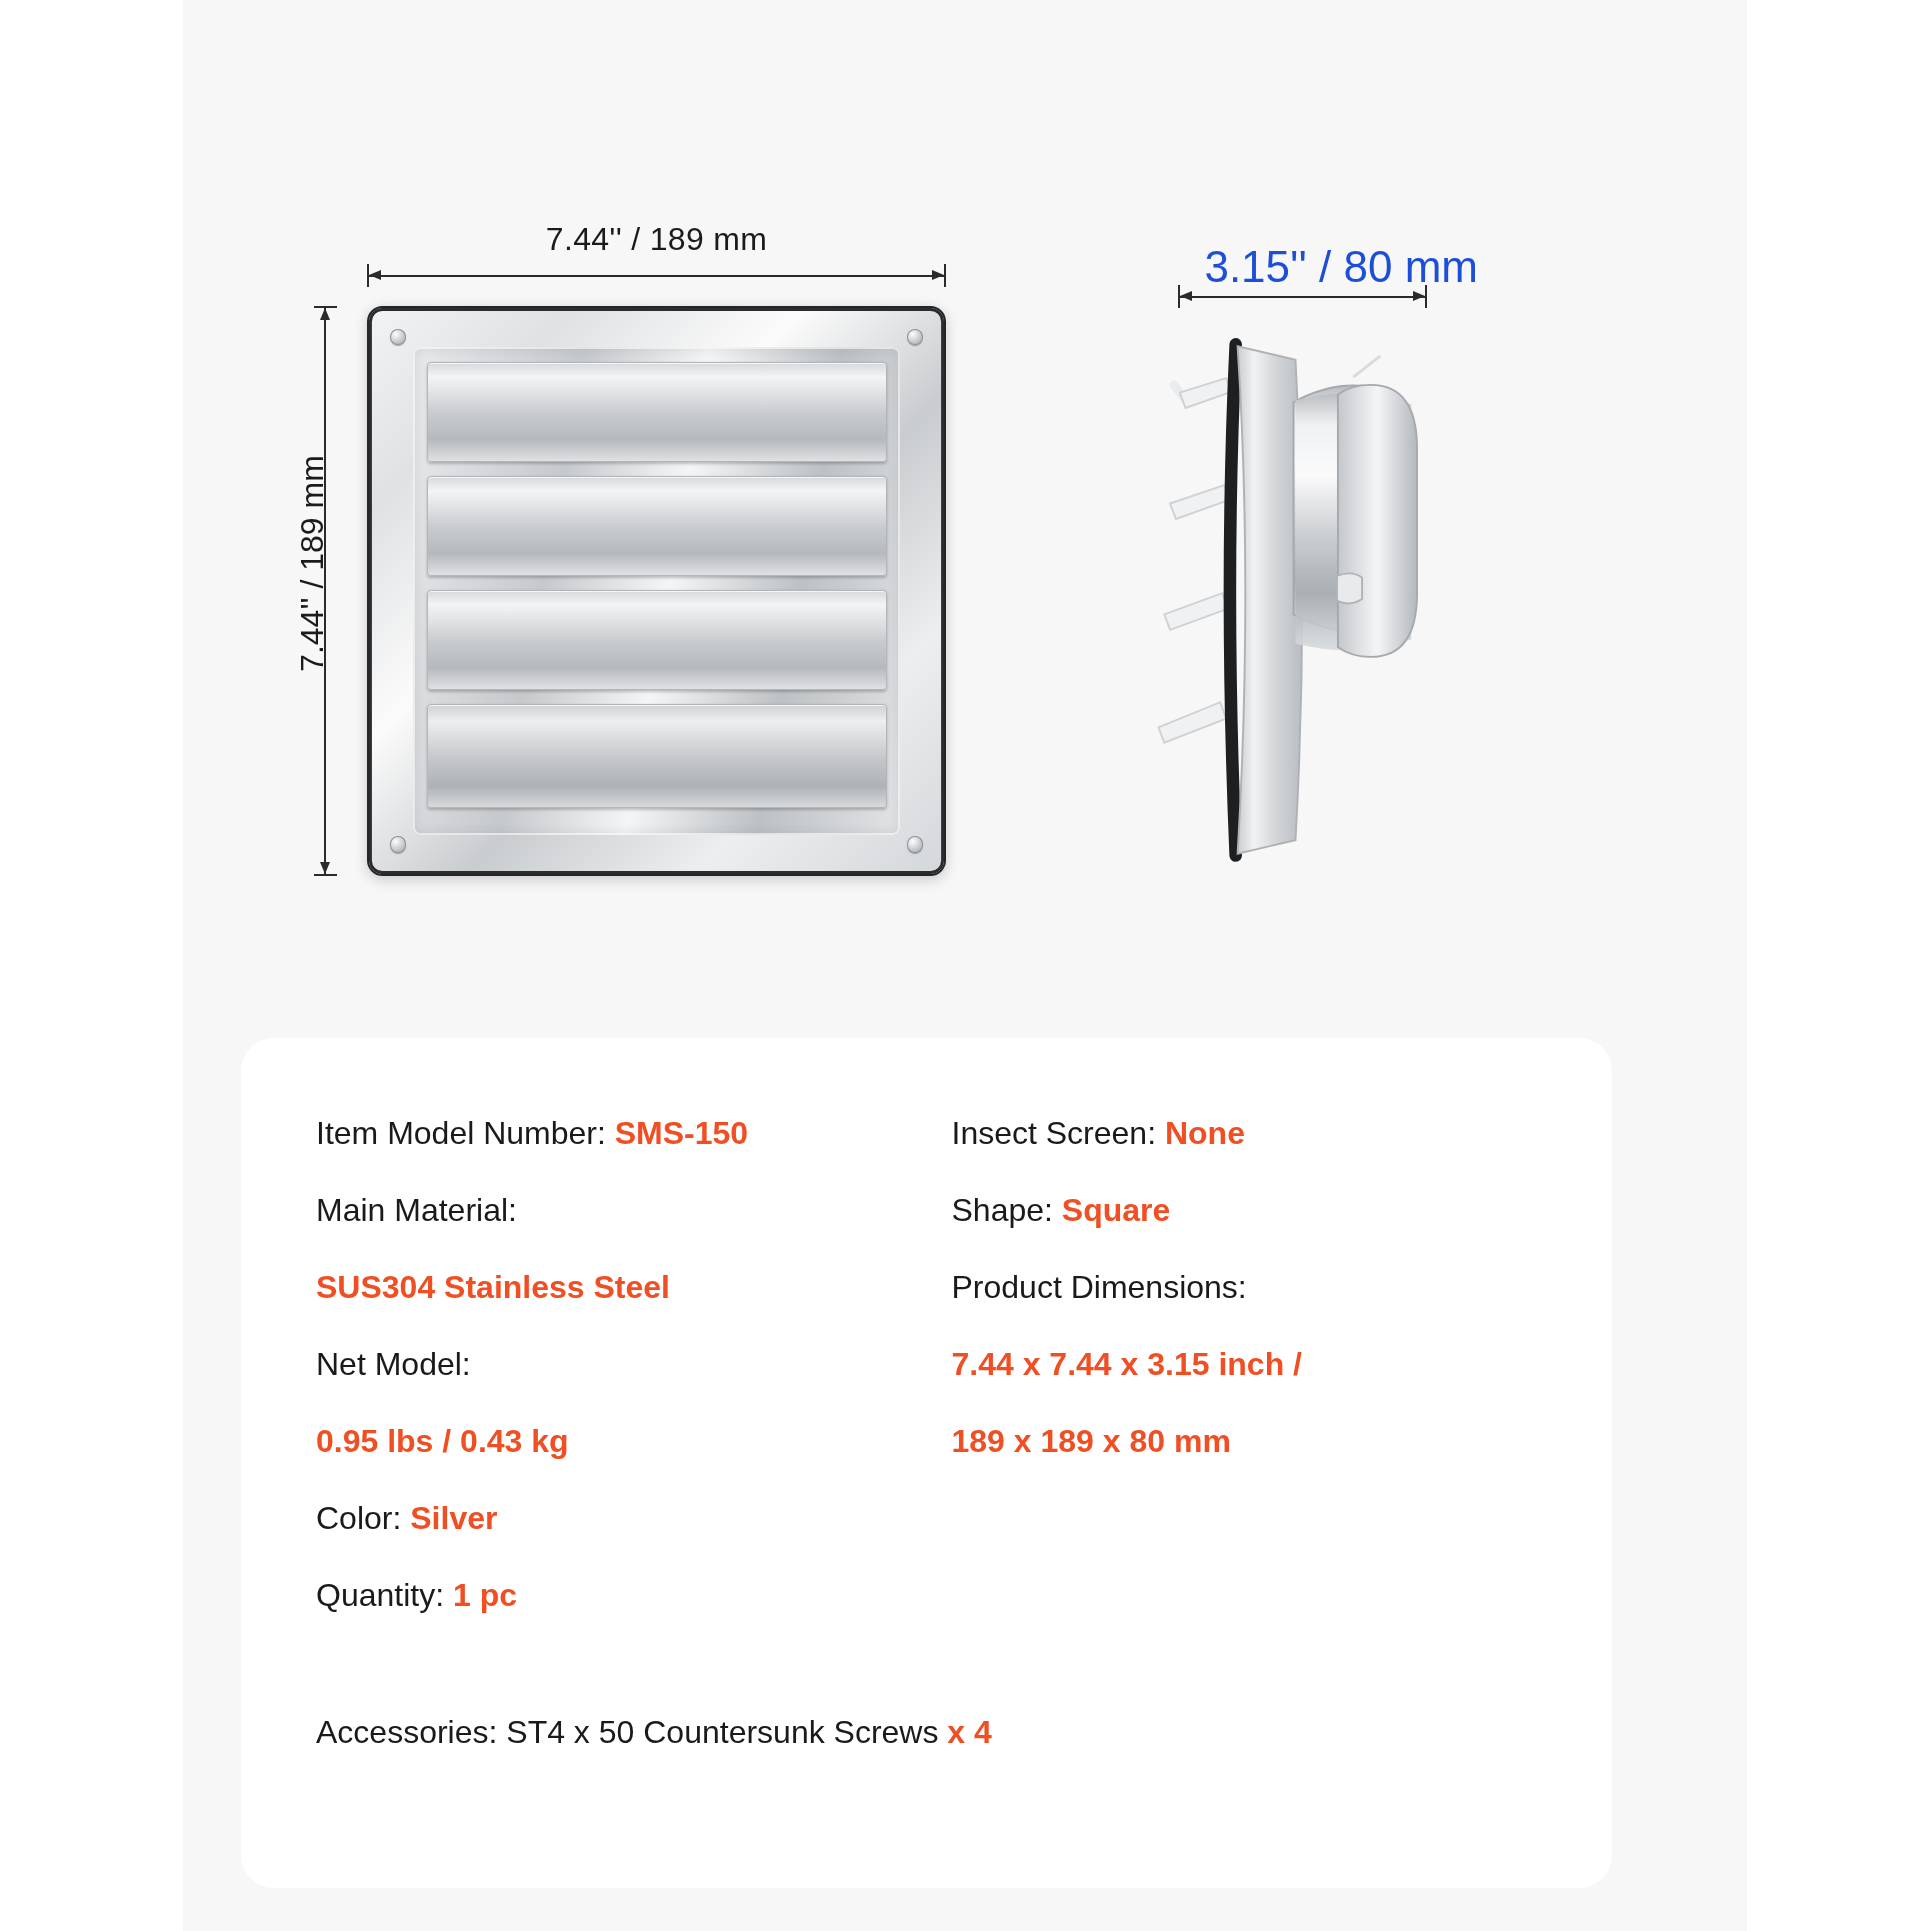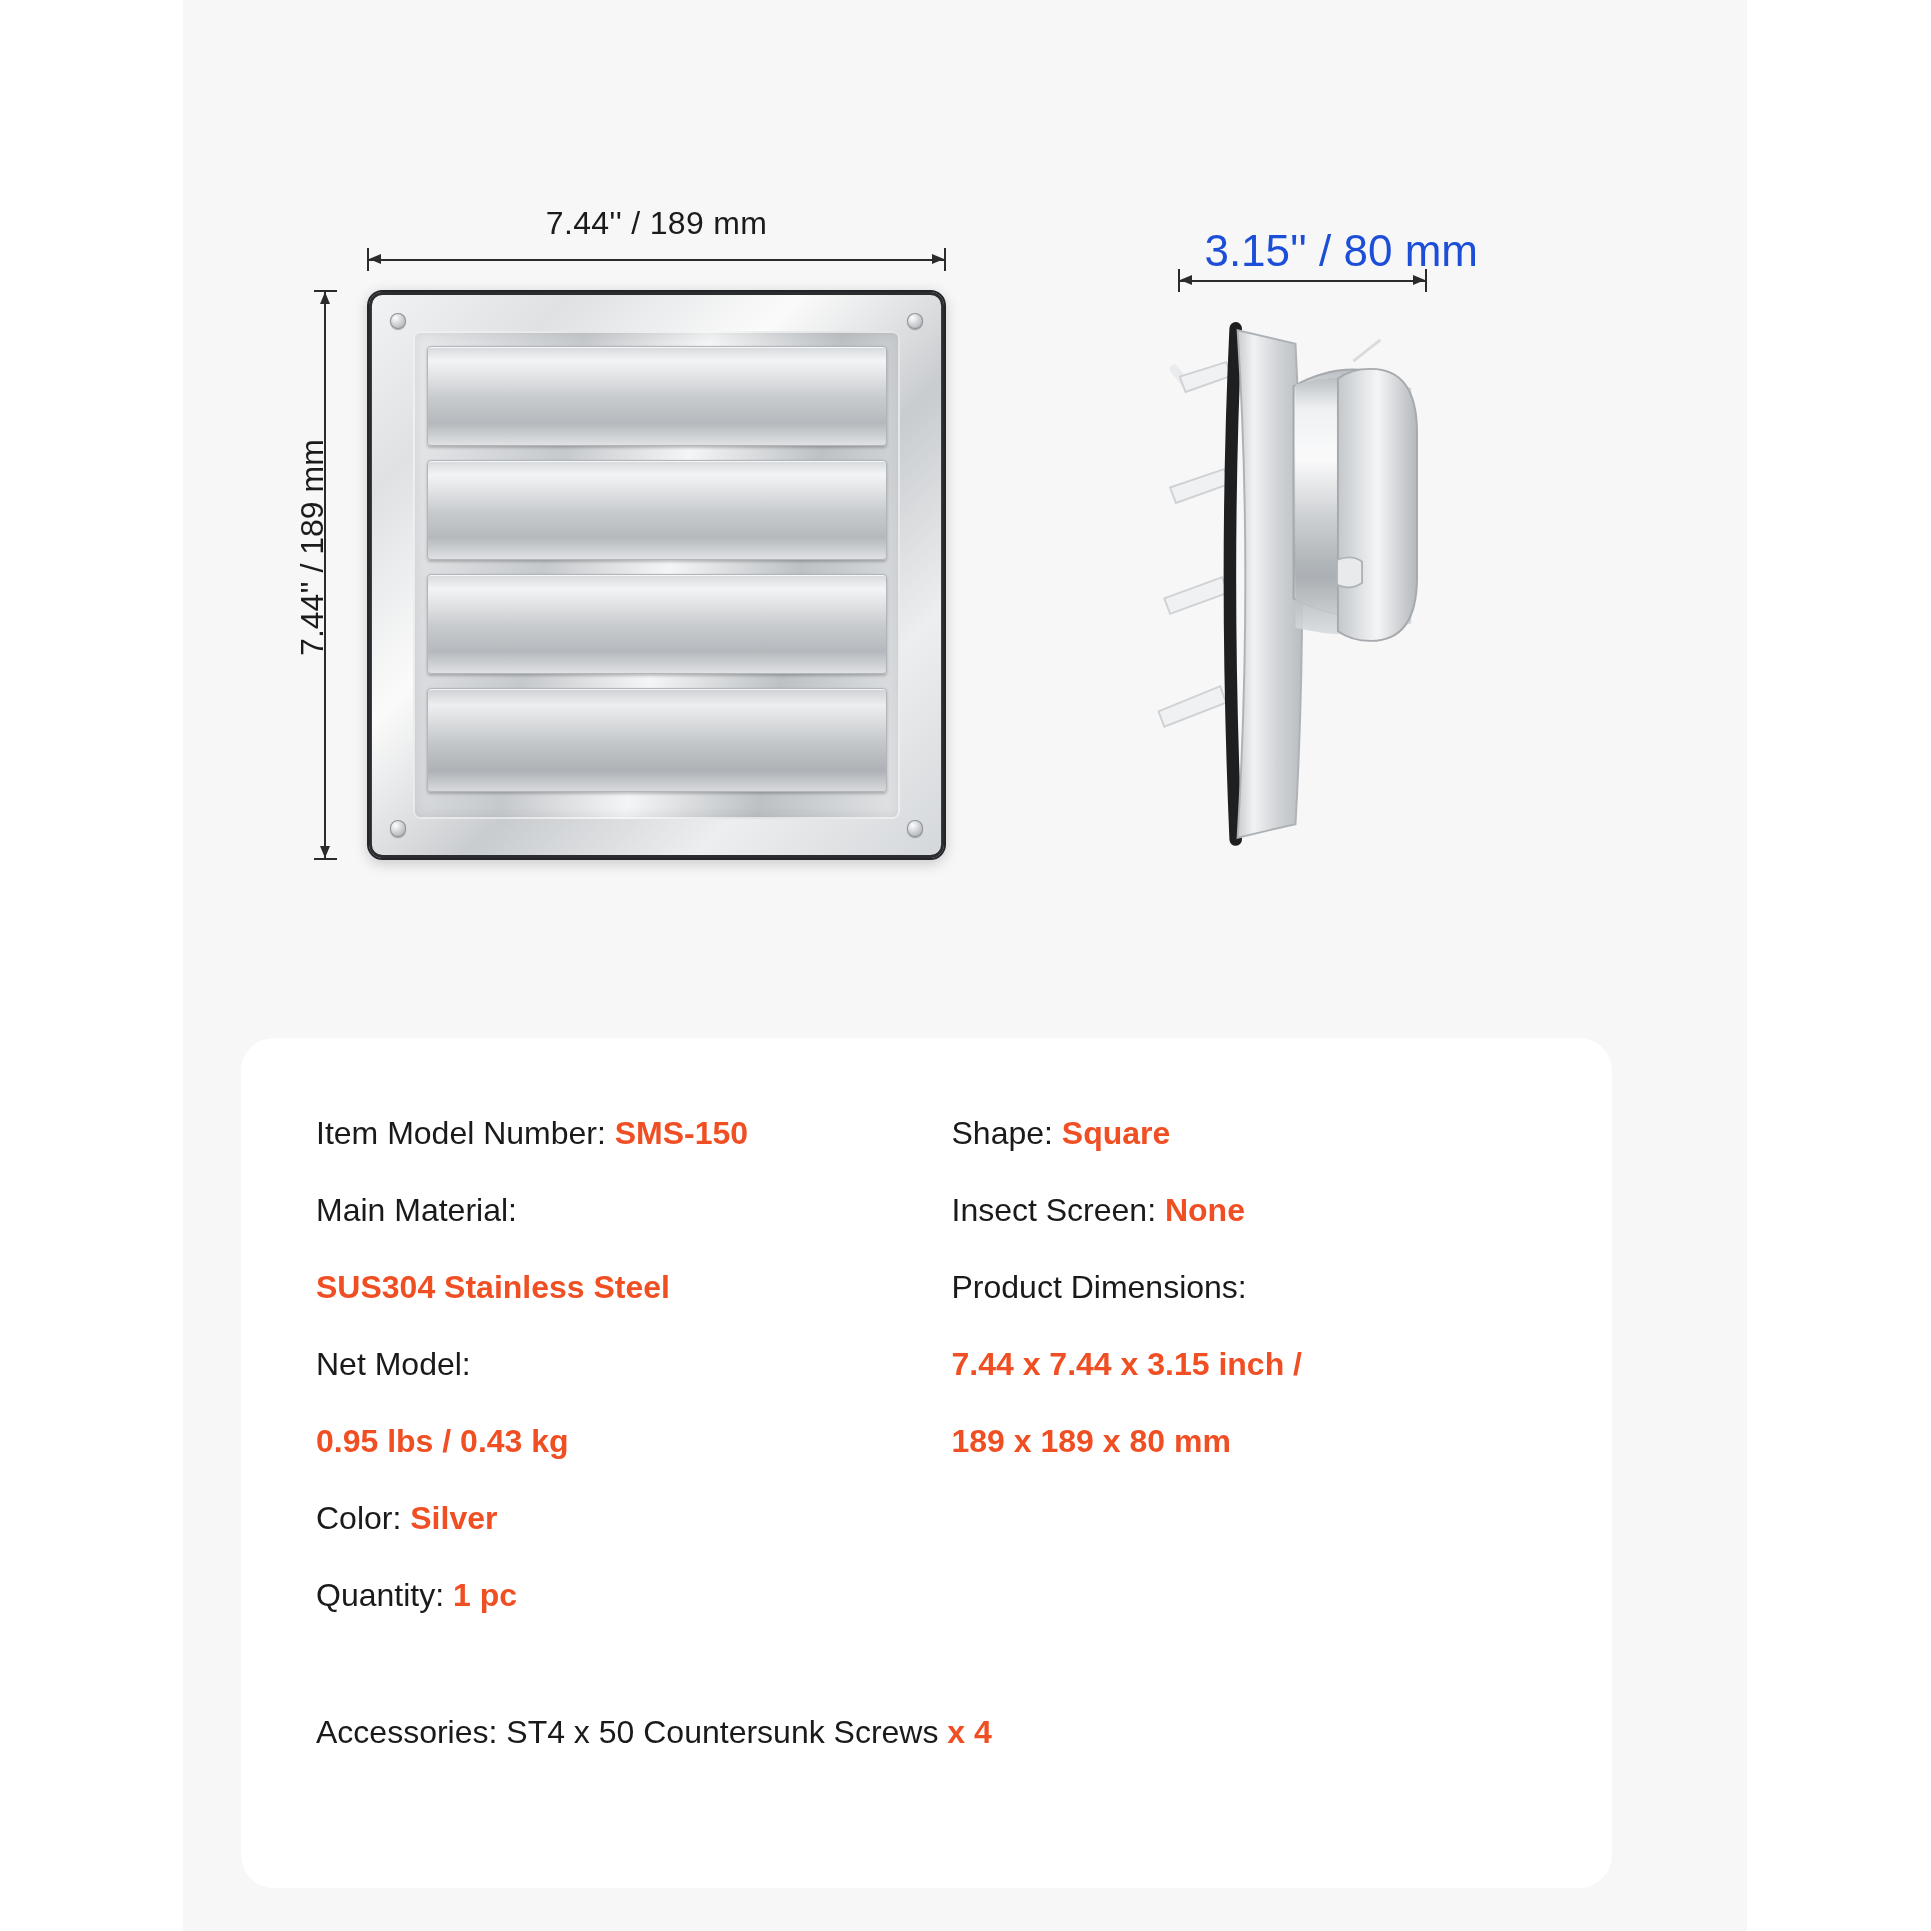--- a/index.html
+++ b/index.html
@@ -21,21 +21,21 @@
     top: 0;
     width: 1564px;
     height: 1931px;
     background: #f7f7f7;
   }
 
   
   .diagram-area {
     position: absolute;
     left: 0;
-    top: 0;
+    top: 16px;
     width: 1564px;
     height: 1023px;
   }
 
   
   .front-view-wrap {
     position: absolute;
     left: 126px;
     top: 280px;
     width: 599px;
@@ -369,24 +369,24 @@
         <div class="spec-line">
           <span>Color: </span><span class="val">Silver</span>
         </div>
         <div class="spec-line">
           <span>Quantity: </span><span class="val">1 pc</span>
         </div>
       </div>
 
       <div class="spec-col right">
         <div class="spec-line">
+          <span>Insect Screen: </span><span class="val">None</span>
+        </div>
+        <div class="spec-line">
           <span>Shape: </span><span class="val">Square</span>
-        </div>
-        <div class="spec-line">
-          <span>Insect Screen: </span><span class="val">None</span>
         </div>
         <div class="spec-line">
           <span>Product Dimensions:</span>
         </div>
         <div class="spec-line val-only">7.44 x 7.44 x 3.15 inch /</div>
         <div class="spec-line val-only">189 x 189 x 80 mm</div>
       </div>
     </div>
 
     <div class="accessories">

